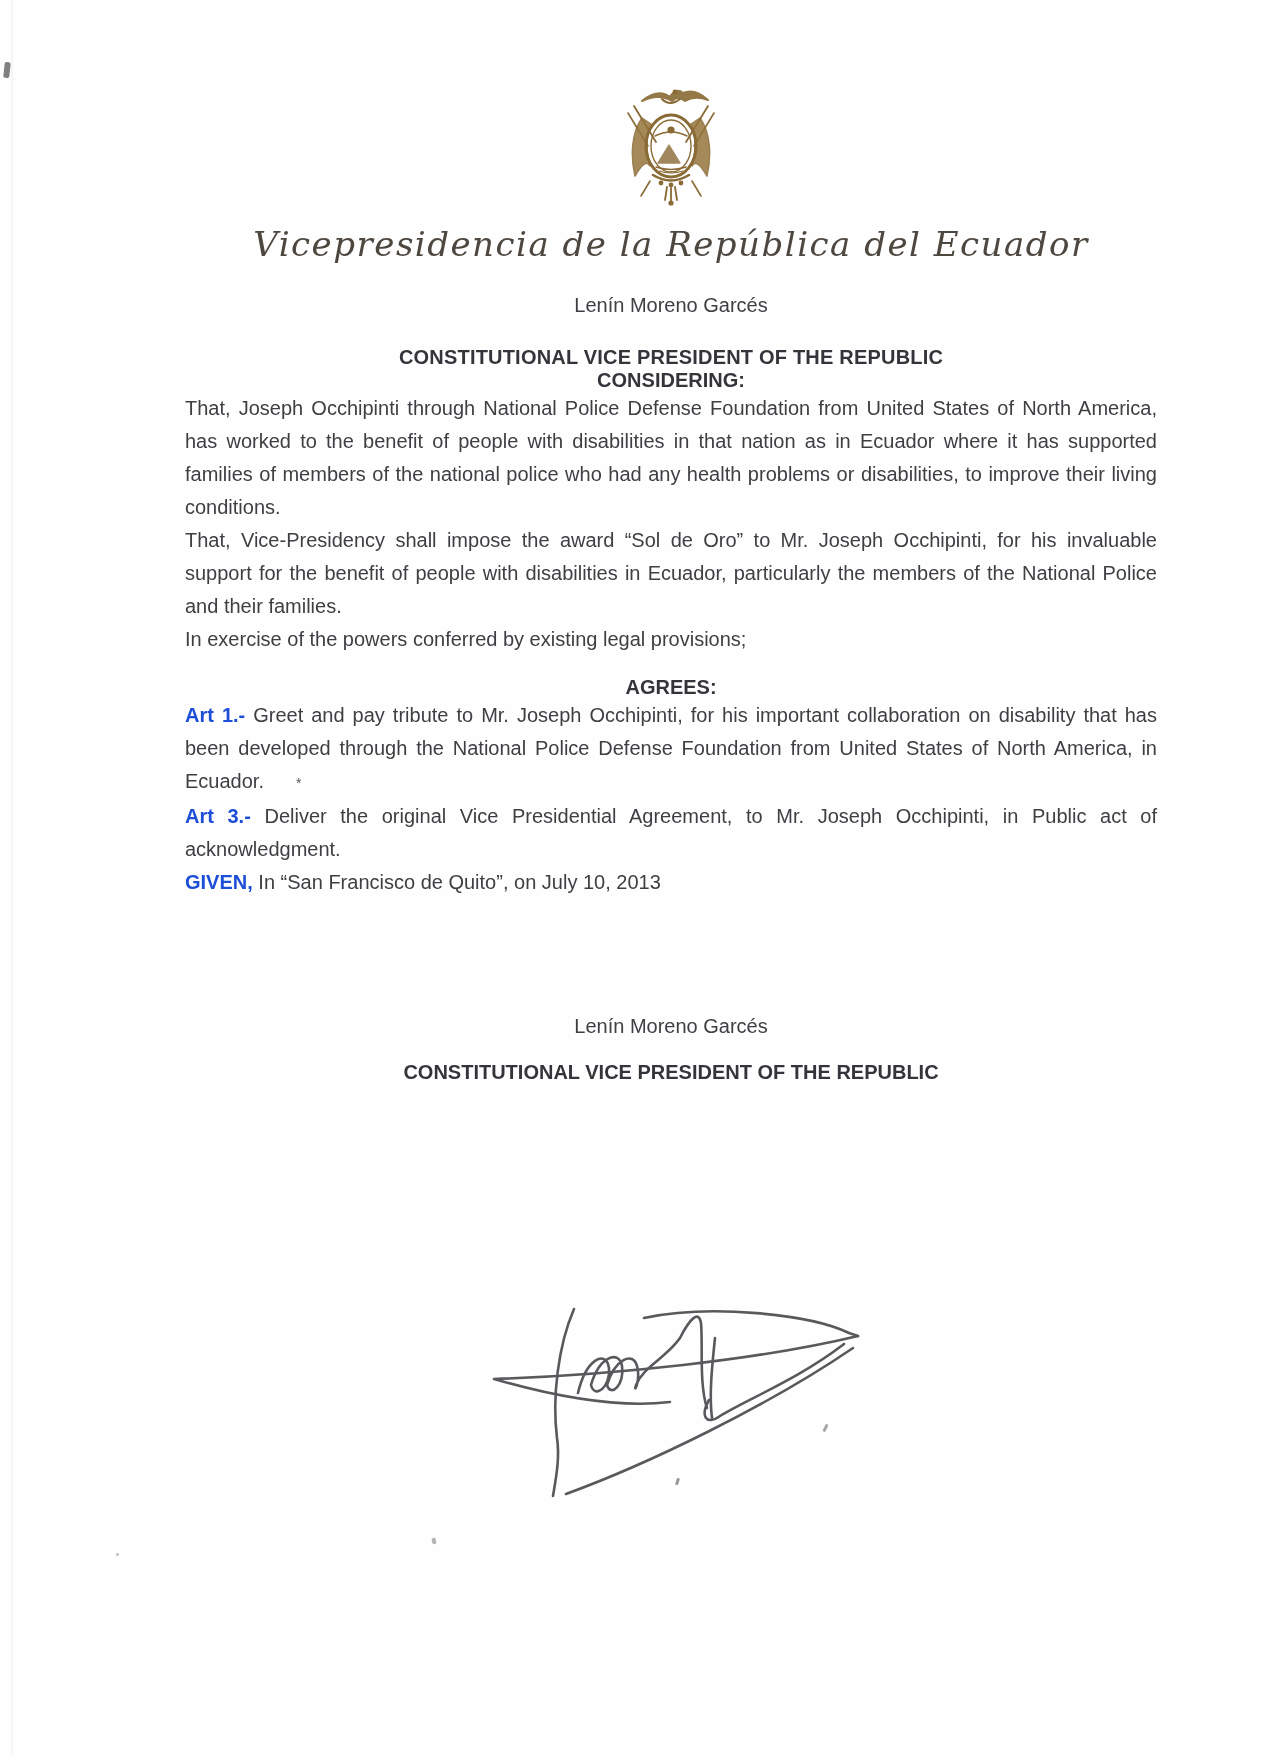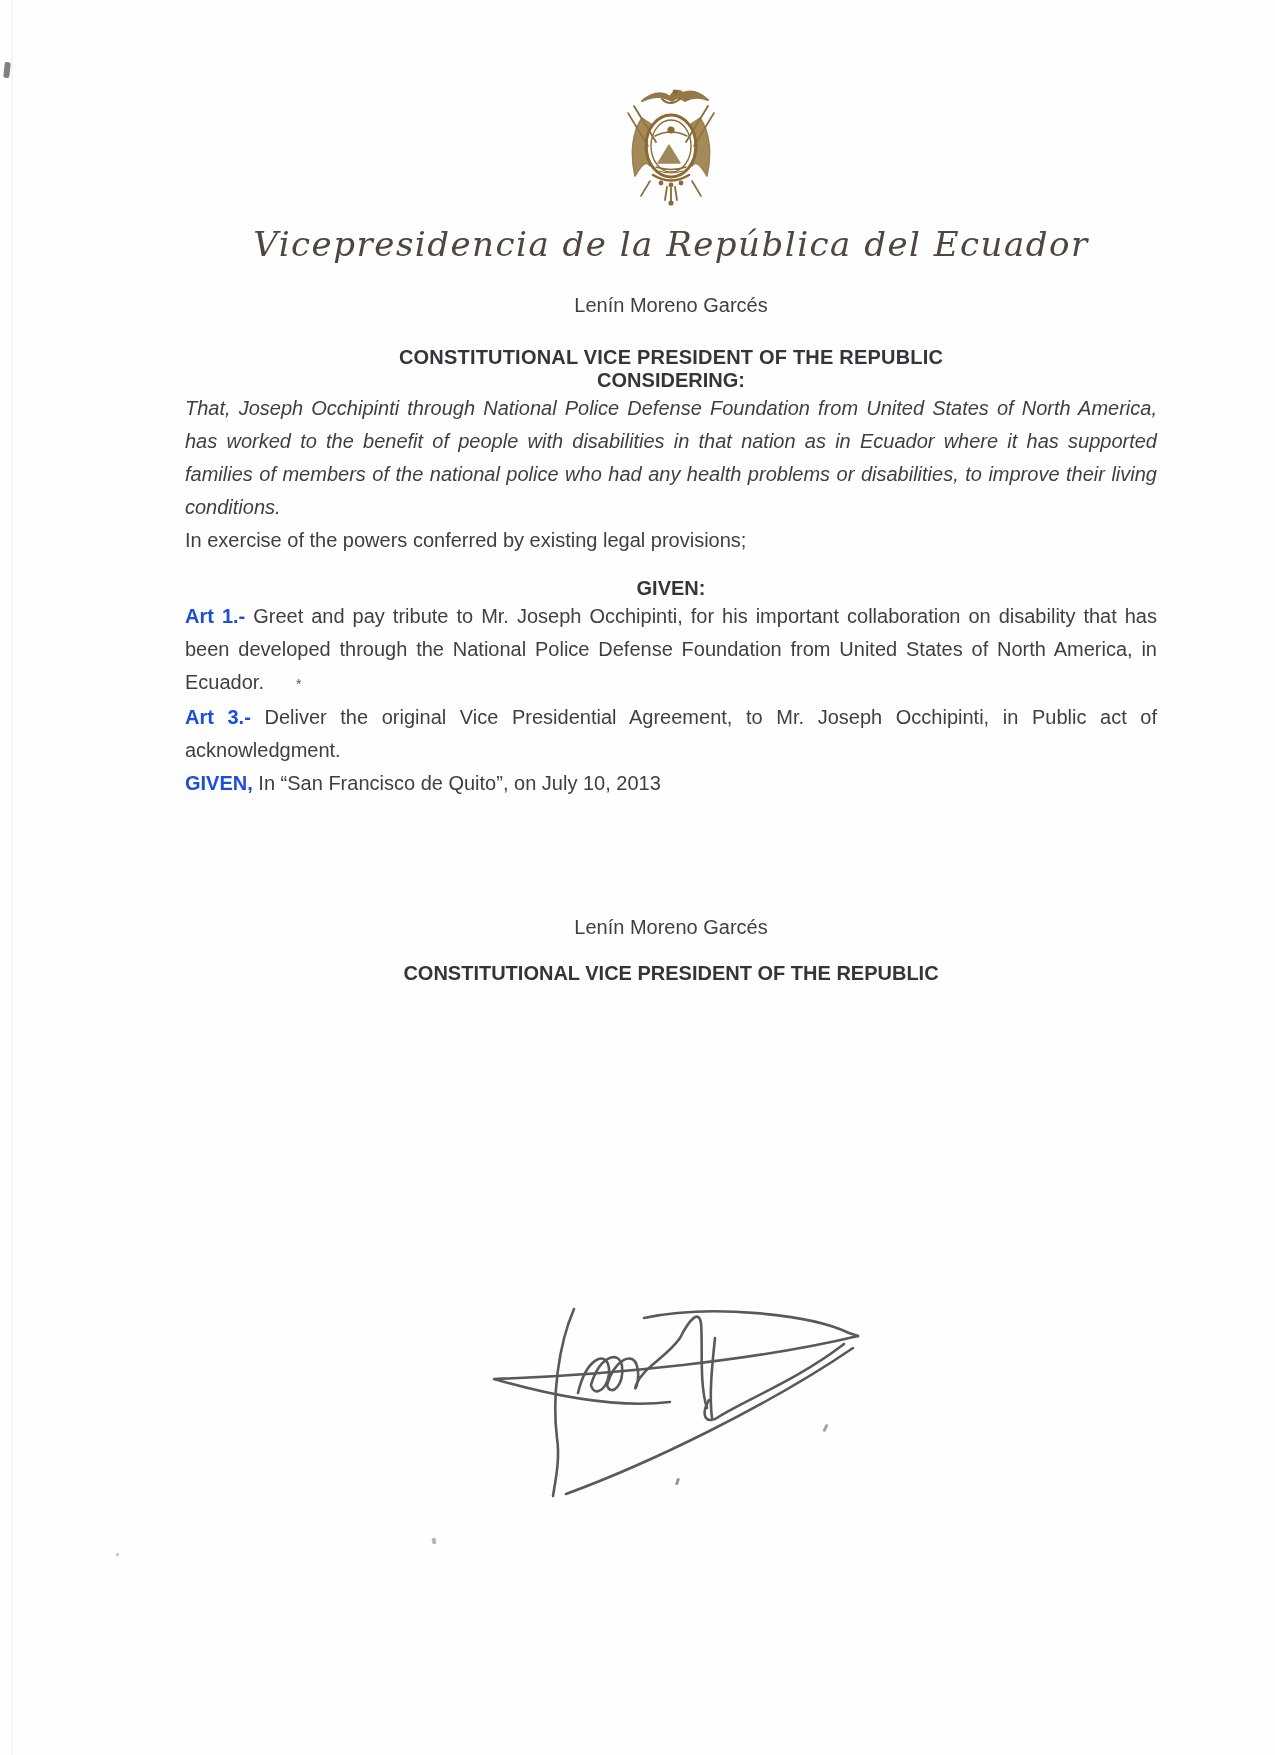--- a/index.html
+++ b/index.html
@@ -30,21 +30,21 @@
   .h-name{margin-top:30px;}
   .h-title{margin-top:29px;letter-spacing:0.2px;}
   .h-considering{}
   p.body{
     font-size:20px;
     line-height:33px;
     margin:0;
     color:#3e3f43;
   }
   .just{text-align:justify;}
-  .mt-p1{margin-top:34px;font-style:italic;}
+  .mt-p1{margin-top:34px;}
   .mt-p2{margin-top:28px;}
   .mt-p3{margin-top:17px;}
   .h-agrees{margin-top:20px;}
   .mt-art1{margin-top:19px;}
   .mt-art2{margin-top:20px;}
   .mt-art3{margin-top:20px;}
   .mt-given{margin-top:18px;}
   p.body strong{color:#1d4ed8;}
   .asterisk{font-size:14px;margin-left:32px;color:#555;}
   .sig-name{margin-top:116px;font-size:20px;}
@@ -112,24 +112,25 @@
 
 
     <div class="h-center h-name">Lenín Moreno Garcés</div>
 
     <div class="h-center bold h-title">CONSTITUTIONAL VICE PRESIDENT OF THE REPUBLIC</div>
 
     <div class="h-center bold h-considering">CONSIDERING:</div>
 
     <p class="body just mt-p1">That, Joseph Occhipinti through National Police Defense Foundation from United States of North America, has worked to the benefit of people with disabilities in that nation as in Ecuador where it has supported families of members of the national police who had any health problems or disabilities, to improve their living conditions.</p>
 
+    <p class="body just mt-p2">That, Vice-Presidency shall impose the award “Sol de Oro” to Mr. Joseph Occhipinti, for his invaluable support for the benefit of people with disabilities in Ecuador, particularly the members of the National Police and their families.</p>
 
     <p class="body mt-p3">In exercise of the powers conferred by existing legal provisions;</p>
 
-    <div class="h-center bold h-agrees">GIVEN:</div>
+    <div class="h-center bold h-agrees">AGREES:</div>
 
     <p class="body just mt-art1"><strong>Art 1.-</strong><span> Greet and pay tribute to Mr. Joseph Occhipinti, for his important collaboration on disability that has been developed through the National Police Defense Foundation from United States of North America, in Ecuador.</span><span class="asterisk">*</span></p>
 
 
     <p class="body just mt-art3"><strong>Art 3.-</strong><span> Deliver the original Vice Presidential Agreement, to Mr. Joseph Occhipinti, in Public act of acknowledgment.</span></p>
 
     <p class="body mt-given"><strong>GIVEN,</strong><span> In “San Francisco de Quito”, on July 10, 2013</span></p>
 
     <div class="h-center sig-name">Lenín Moreno Garcés</div>
 

